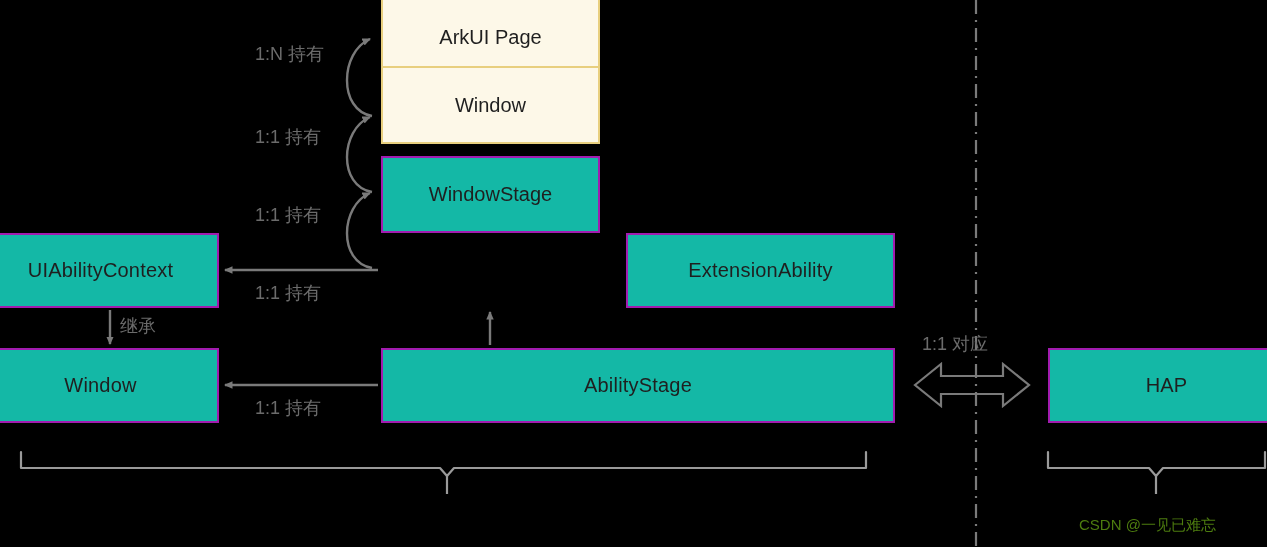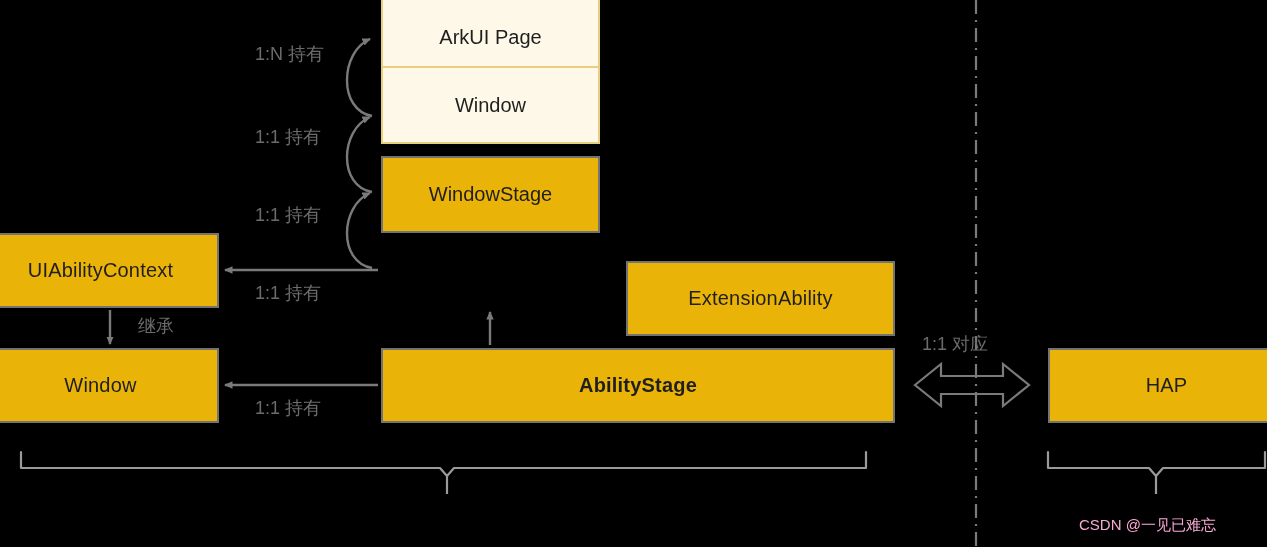--- a/index.html
+++ b/index.html
@@ -23,22 +23,22 @@
     box-sizing: border-box;
     display: flex;
     align-items: center;
     justify-content: center;
     font-size: 20px;
     color: #1f1f1f;
     letter-spacing: 0.2px;
     white-space: nowrap;
   }
   .box-teal {
-    background: #eab308;
-    border: 2px solid #737373;
+    background: #14b8a6;
+    border: 2px solid #a21caf;
   }
   .box-yellow {
     background: #fdf8e8;
     border: 2px solid #e8cf7e;
   }
   
   .cell {
     position: absolute;
     box-sizing: border-box;
     display: flex;
@@ -50,21 +50,21 @@
   }
   .rel-label {
     position: absolute;
     font-size: 18px;
     color: #6b6b6b;
     white-space: nowrap;
   }
   .watermark {
     position: absolute;
     font-size: 15px;
-    color: #f9a8d4;
+    color: #4d7c0f;
     white-space: nowrap;
   }
   svg.overlay {
     position: absolute;
     left: 0;
     top: 0;
     width: 1267px;
     height: 547px;
     pointer-events: none;
   }
@@ -80,33 +80,33 @@
 
   <div class="cell box-yellow" style="left:381px; top:66px; width:219px; height:78px;">
     <span>Window</span>
   </div>
 
   <div class="cell box-teal" style="left:381px; top:156px; width:219px; height:77px;">
     <span>WindowStage</span>
   </div>
 
 
-  <div class="box box-teal" style="left:626px; top:233px; width:269px; height:75px;margin-top:28px;">
+  <div class="box box-teal" style="left:626px; top:233px; width:269px; height:75px;">
     <span>ExtensionAbility</span>
   </div>
 
   <div class="box box-teal" style="left:-18px; top:233px; width:237px; height:75px;">
     <span>UIAbilityContext</span>
   </div>
 
   <div class="box box-teal" style="left:-18px; top:348px; width:237px; height:75px;">
     <span>Window</span>
   </div>
 
-  <div class="box box-teal" style="left:381px; top:348px; width:514px; height:75px;font-weight:bold;">
+  <div class="box box-teal" style="left:381px; top:348px; width:514px; height:75px;">
     <span>AbilityStage</span>
   </div>
 
   <div class="box box-teal" style="left:1048px; top:348px; width:237px; height:75px;">
     <span>HAP</span>
   </div>
 
   <svg class="overlay" viewBox="0 0 1267 547">
     <defs>
       <marker id="arrowhead" markerWidth="9" markerHeight="9" refX="7.5" refY="4.5" orient="auto" markerUnits="userSpaceOnUse">
@@ -143,19 +143,19 @@
   <div class="rel-label" style="left:255px; top:42px;">1:N 持有</div>
 
   <div class="rel-label" style="left:255px; top:125px;">1:1 持有</div>
 
   <div class="rel-label" style="left:255px; top:203px;">1:1 持有</div>
 
   <div class="rel-label" style="left:255px; top:281px;">1:1 持有</div>
 
   <div class="rel-label" style="left:255px; top:396px;">1:1 持有</div>
 
-  <div class="rel-label" style="left:138px; top:314px;">继承</div>
+  <div class="rel-label" style="left:120px; top:314px;">继承</div>
 
   <div class="rel-label" style="left:922px; top:332px;">1:1 对应</div>
 
   <div class="watermark" style="left:1079px; top:516px;">CSDN @一见已难忘</div>
 
 </div>
 
 </body></html>

